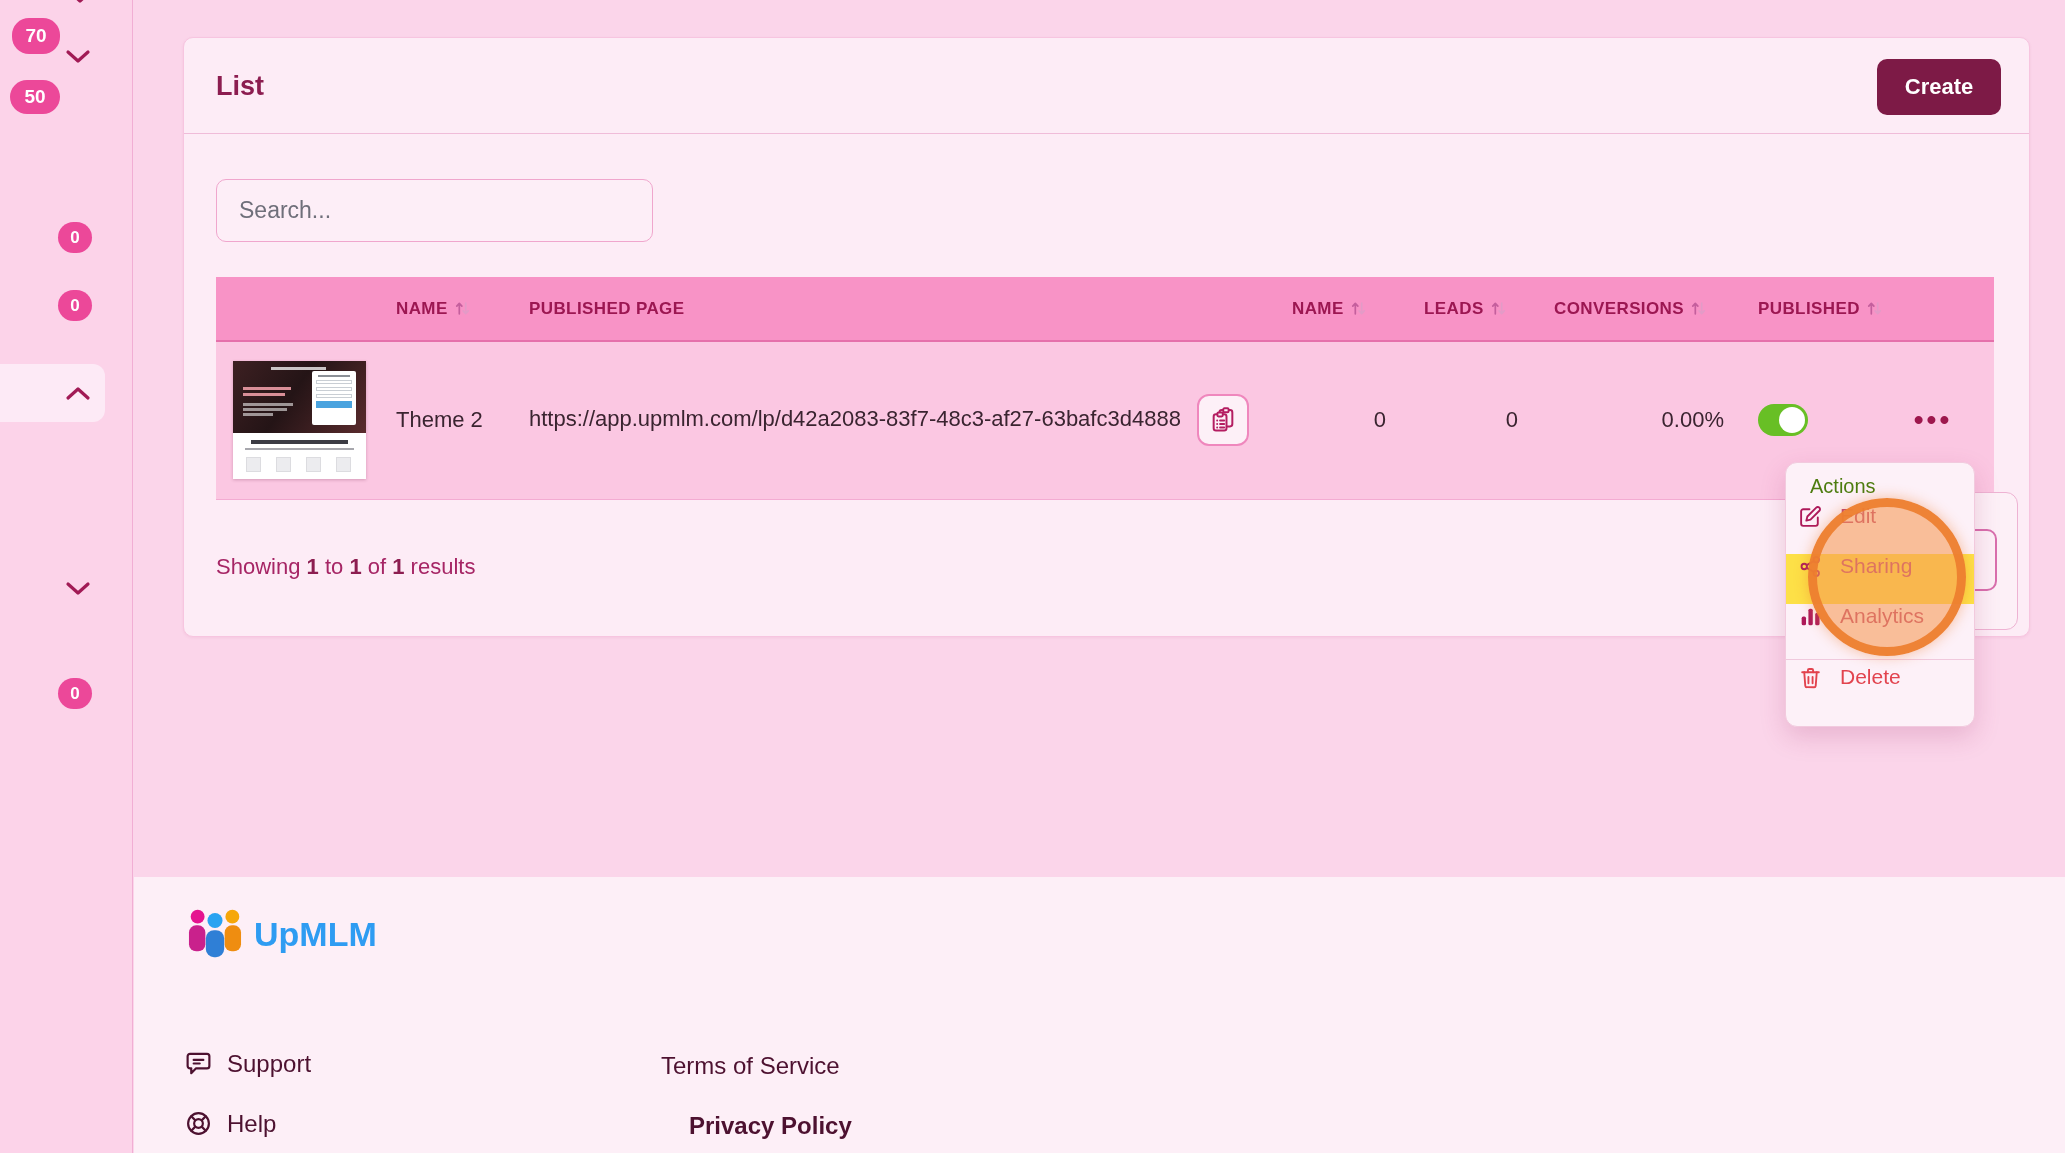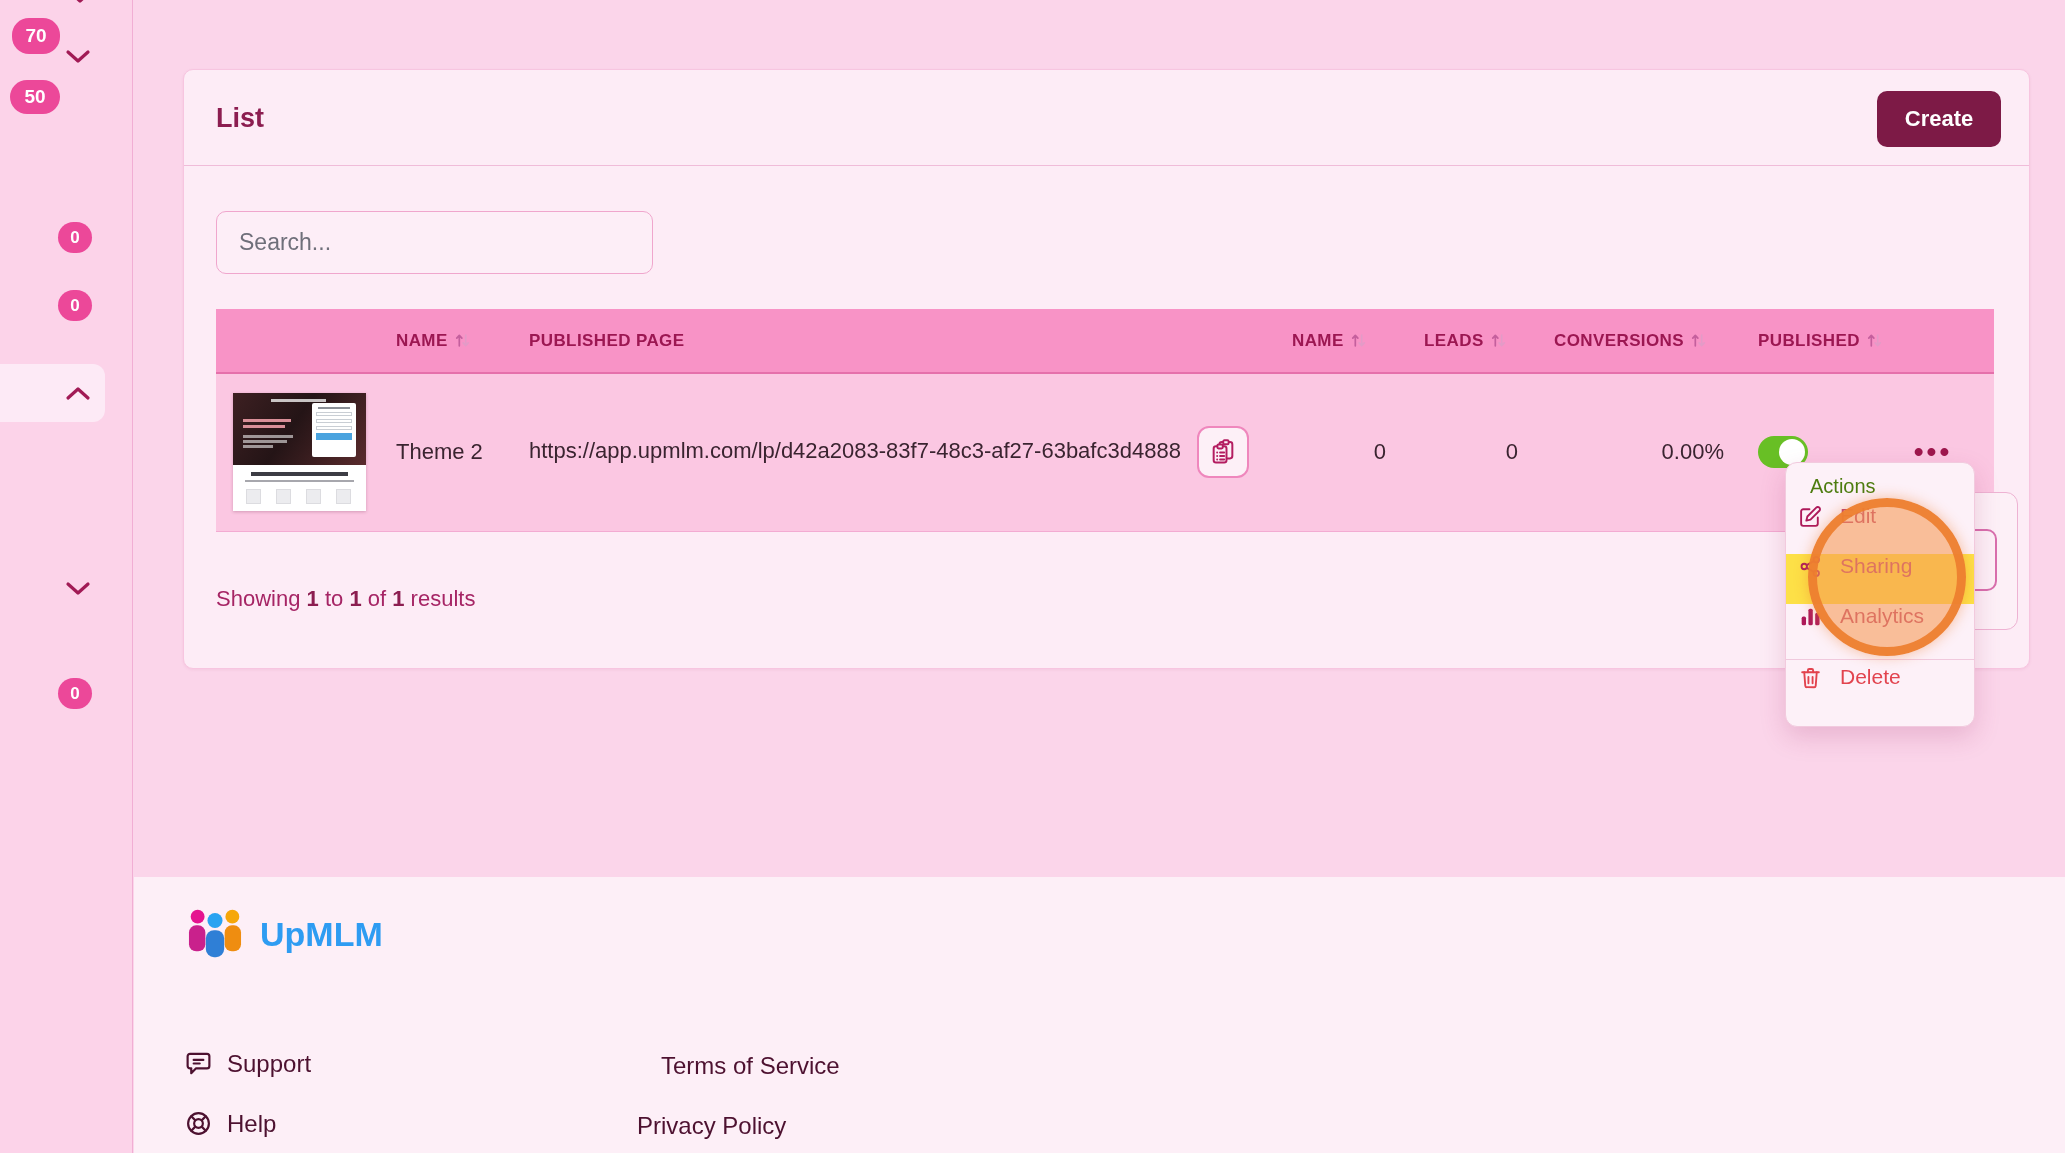--- a/index.html
+++ b/index.html
@@ -14,21 +14,21 @@
   .pill-top   { left:12px; top:-24px; width:48px; height:36px; font-size:19px; }
   .pill-50    { left:10px; top:38px;  width:50px; height:34px; font-size:19px; }
   .pill-sm    { width:34px; height:31px; font-size:17px; border-radius:16px; }
   .chev { position:absolute; }
   .side-highlight { position:absolute; left:0; top:364px; width:105px; height:58px;
                     background:#fdeaf6; border-radius:0 12px 12px 0; }
 
   
   .card { position:absolute; left:183px; top:37px; width:1847px; height:600px;
           background:#fdecf6; border:1px solid #f7c5e0; border-radius:10px;
-          box-shadow:0 1px 3px rgba(160,40,100,0.08); z-index:1;margin-top:32px; }
+          box-shadow:0 1px 3px rgba(160,40,100,0.08); z-index:1; }
   .card-header { position:relative; height:96px; border-bottom:1px solid #f0bcd9; }
   .card-title { position:absolute; left:32px; top:50%; transform:translateY(-50%);
                 font-size:27px; font-weight:bold; color:#8c1d50; }
   .create-btn { position:absolute; right:28px; top:21px; width:124px; height:56px;
                 background:#7d1a46; color:#fff; font-weight:bold; font-size:22px;
                 border:none; border-radius:10px; cursor:pointer; font-family:inherit; }
   .search-input { position:absolute; left:32px; top:141px; width:437px; height:63px;
                   background:#fdeef7; border:1px solid #f0a6cd; border-radius:10px;
                   padding:0 22px; font-size:23px; color:#3a2430; font-family:inherit; outline:none; }
   .search-input::placeholder { color:#6f6f7a; }
@@ -104,28 +104,28 @@
 
   
   .click-circle { position:absolute; left:1808px; top:498px; width:158px; height:158px;
                   border-radius:50%; background:rgba(246,154,85,.58);
                   border:9px solid rgba(238,126,46,.92);
                   box-shadow:0 0 14px rgba(238,126,46,.45); z-index:8; pointer-events:none; }
 
   
   .footer { position:absolute; left:134px; top:877px; width:1931px; height:276px;
             background:#fdeff7; }
-  .brand { position:absolute; left:50px; top:30px; display:flex; align-items:center; gap:14px; }
+  .brand { position:absolute; left:50px; top:30px; display:flex; align-items:center; gap:8px; }
   .brand-name { font-size:34px; font-weight:bold; color:#2e9cf2; }
   .f-link { position:absolute; display:flex; align-items:center; gap:14px;
             font-size:24px; color:#4d1130; cursor:pointer; }
   .f-support { left:50px;  top:172px; }
   .f-help    { left:50px;  top:232px; }
   .f-terms   { left:527px; top:175px; }
-  .f-privacy { left:503px; top:235px; }
+  .f-privacy { left:555px; top:235px;font-weight:bold; }
 </style>
 </head>
 <body>
 
 <div class="stage">
 
   <aside class="sidebar">
     <div class="pill pill-top">70</div>
     <svg class="chev" style="left:66px; top:-12px;" width="28" height="18" viewBox="0 0 28 18">
       <path d="M4 4 L14 13 L24 4" stroke="#a11a55" stroke-width="3.2" fill="none" stroke-linecap="round" stroke-linejoin="round"></path>

